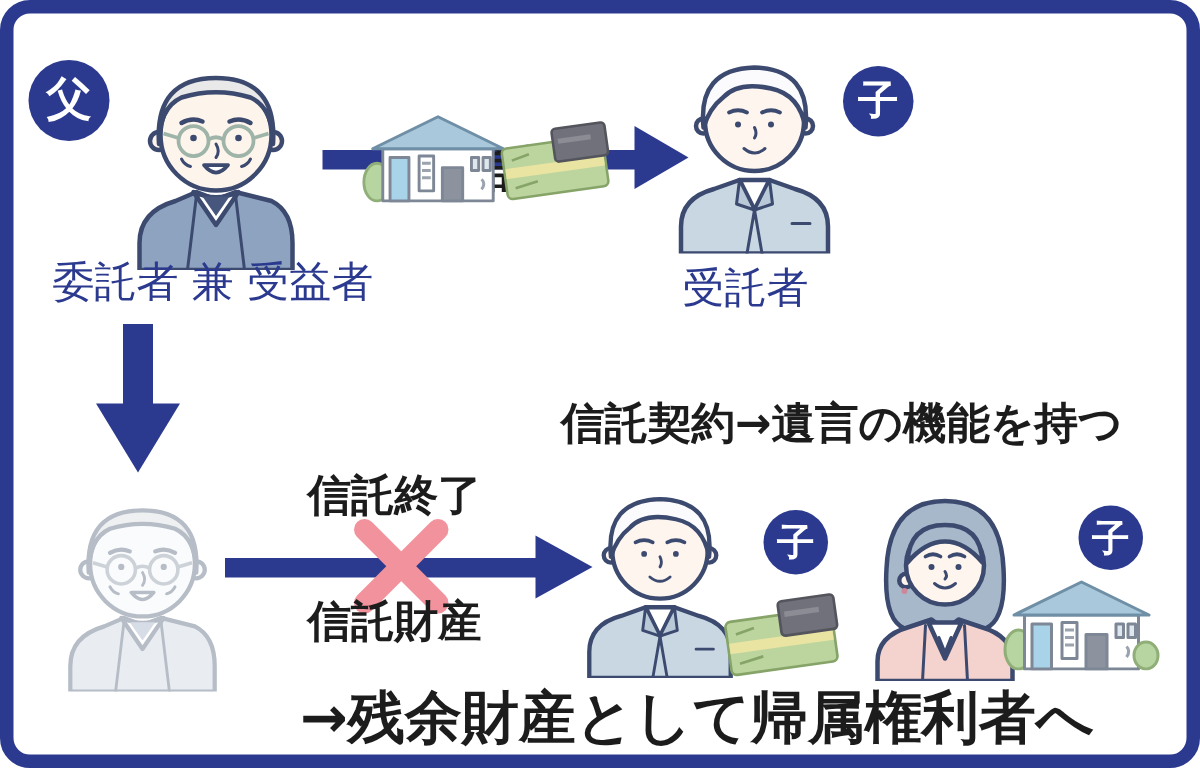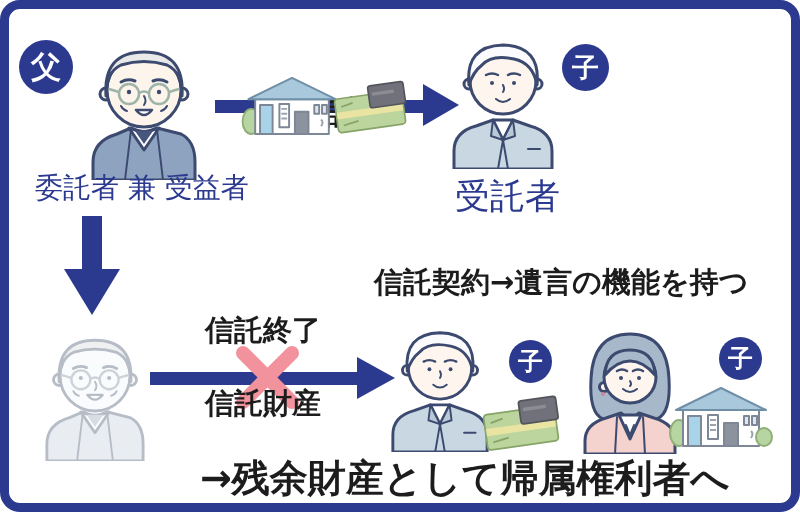--- a/index.html
+++ b/index.html
@@ -130,28 +130,28 @@
         <circle cx="64" cy="46" r="2" fill="#3c4a70" stroke="none"></circle>
         <path d="M53 48 q2 4 0 7 M46 62 q7 6 14 0" fill="none" stroke-width="2"></path>
       </g>
     </svg>
   </div>
 
   <div class="badge" style="left:553px;top:35px;width:47px;height:47px;font-size:27px;">子</div>
 
   <div class="navy-label" style="left:26px;top:160px;font-size:28px;">委託者 兼 受益者</div>
 
-  <div class="navy-label" style="left:446px;top:164px;font-size:35px;">受託者</div>
+  <div class="navy-label" style="left:446px;top:164px;font-size:28px;">受託者</div>
 
 
   <div class="black-label" style="left:365px;top:254px;font-size:29px;">信託契約→遺言の機能を持つ</div>
 
   <div class="black-label" style="left:196px;top:302px;font-size:29px;">信託終了</div>
 
-  <div class="black-label" style="left:196px;top:375px;font-size:29px;">信託財産</div>
+  <div class="black-label" style="left:196px;top:386px;font-size:29px;">信託財産</div>
 
   <div class="abs" style="left:26px;top:318px;">
     <svg width="120" height="134" viewBox="0 0 122 142">
       <g stroke="#b6bdc7" stroke-width="3" stroke-linejoin="round" stroke-linecap="round">
         <path d="M10 142 V124 Q10 103 34 96 L48 90 L61 95 L74 90 L98 96 Q112 103 112 124 V142 Z" fill="#e9edf2"></path>
         <path d="M46 90 L61 112 L76 90 Q61 97 46 90 Z" fill="#ffffff"></path>
         <path d="M52 93 L61 106 L70 93 Z" fill="#d7dde6" stroke="none"></path>
         <path d="M48 92 L42 142 M74 92 L80 142" fill="none" stroke-width="2"></path>
         <circle cx="23" cy="56" r="6" fill="#fafbfc"></circle>
         <circle cx="99" cy="56" r="6" fill="#fafbfc"></circle>

